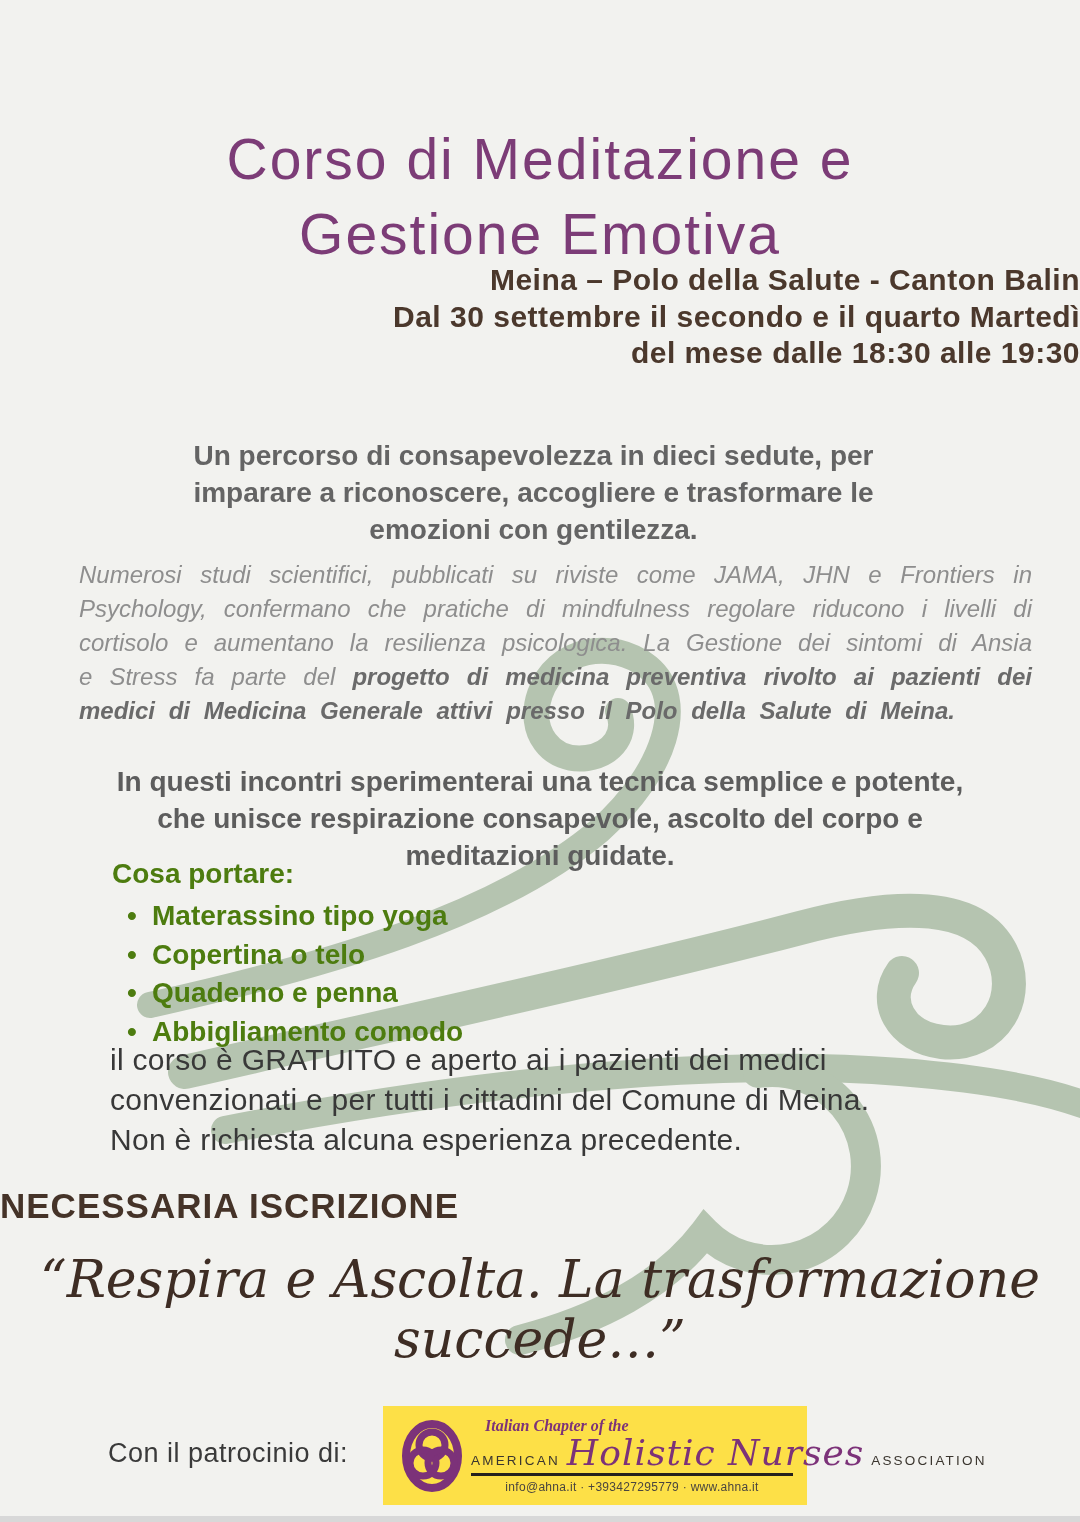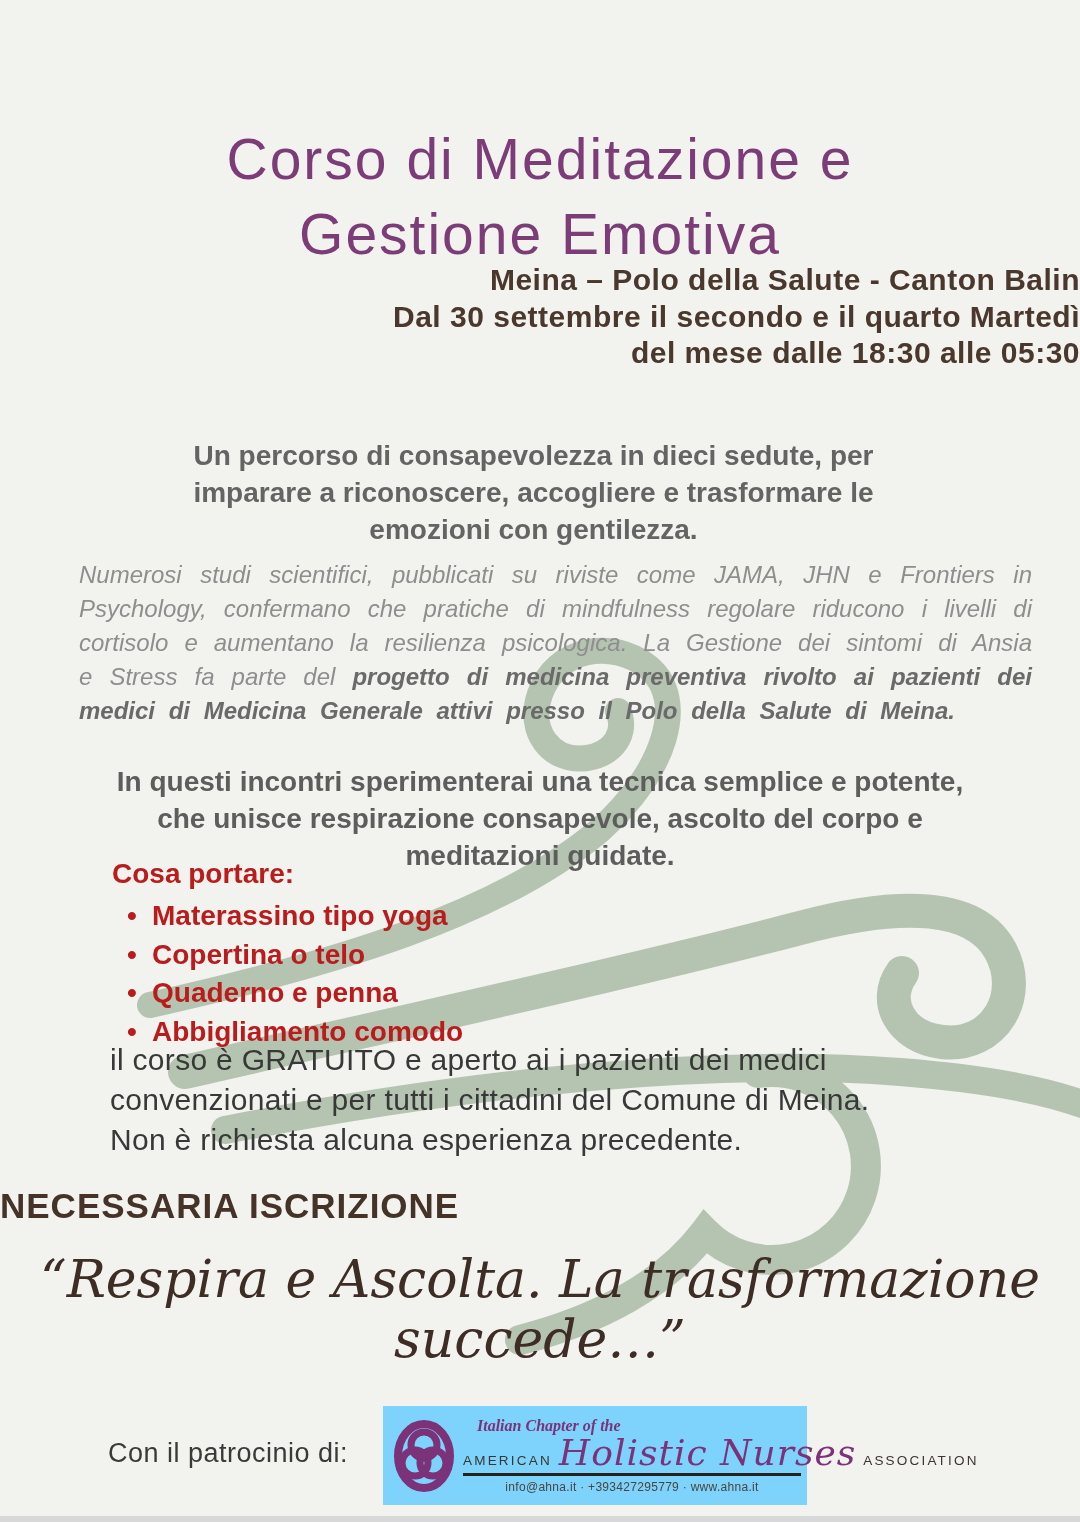--- a/index.html
+++ b/index.html
@@ -28,21 +28,21 @@
     color:#8e8e8e;font-size:24px;font-style:italic;line-height:1.42;
     text-align:justify;word-spacing:7px;margin-left:31px;
   }
   .evidence b{color:#6a6a6a;font-weight:700;}
   .technique{
     position:absolute;top:736px;left:0;right:0;padding:0 100px;text-align:center;
     color:#5d5d5d;font-size:28px;font-weight:700;line-height:1.32;
   }
   .bring{
     position:absolute;top:856px;left:112px;right:120px;
-    color:#b91c1c;font-size:28px;font-weight:700;line-height:1.3;
+    color:#4d7c0f;font-size:28px;font-weight:700;line-height:1.3;
   }
   .bring ul{list-style:none;margin:6px 0 0 0;padding:0;}
   .bring li{margin:2px 0;}
   .bring .dot{display:inline-block;width:40px;text-align:center;}
   .info{
     position:absolute;top:1040px;left:110px;right:110px;
     color:#383838;font-size:30px;font-weight:400;line-height:1.33;letter-spacing:.3px;
   }
   .info p{margin:0;}
   .registration{
@@ -53,21 +53,21 @@
     position:absolute;top:1250px;left:0;right:0;text-align:center;
     color:#3e2d24;font-family:"DejaVu Serif","Liberation Serif",serif;
     font-style:italic;font-size:52px;line-height:1.15;
   }
   .footer-patronage{
     position:absolute;top:1438px;left:108px;
     color:#3a3a3a;font-size:27px;letter-spacing:.5px;
   }
   .logo-box{
     position:absolute;top:1406px;left:383px;width:424px;height:99px;
-    background:#7dd3fc;display:flex;align-items:center;padding:0 6px;box-sizing:border-box;
+    background:#fde047;display:flex;align-items:center;padding:0 14px;box-sizing:border-box;
   }
   .logo-mark{flex:0 0 auto;margin-left:4px;}
   .logo-text{flex:1 1 auto;margin-left:8px;min-width:0;}
   .logo-top{
     font-family:"Liberation Serif",serif;font-style:italic;font-weight:700;
     color:#7c3279;font-size:16px;margin-left:14px;
   }
   .logo-main{
     display:flex;align-items:baseline;gap:7px;white-space:nowrap;
     border-bottom:3px solid #26211d;padding-bottom:2px;
@@ -98,21 +98,21 @@
   <div class="content">
 
     <h1 class="title">
       <span>Corso di Meditazione e</span><br>
       <span>Gestione Emotiva</span>
     </h1>
 
     <div class="venue">
       <div>Meina – Polo della Salute - Canton Balin</div>
       <div>Dal 30 settembre il secondo e il quarto Martedì</div>
-      <div>del mese dalle 18:30 alle 05:30</div>
+      <div>del mese dalle 18:30 alle 19:30</div>
     </div>
 
     <p class="intro">Un percorso di consapevolezza in dieci sedute, per imparare a riconoscere, accogliere e trasformare le emozioni con gentilezza.</p>
 
     <p class="evidence"><span>Numerosi studi scientifici, pubblicati su riviste come JAMA, JHN e Frontiers in Psychology, confermano che pratiche di mindfulness regolare riducono i livelli di cortisolo e aumentano la resilienza psicologica. La Gestione dei sintomi di Ansia e Stress fa parte del </span><b>progetto di medicina preventiva rivolto ai pazienti dei medici di Medicina Generale attivi presso il Polo della Salute di Meina.</b></p>
 
     <p class="technique">In questi incontri sperimenterai una tecnica semplice e potente, che unisce respirazione consapevole, ascolto del corpo e meditazioni guidate.</p>
 
     <div class="bring">
       <div>Cosa portare:</div>

